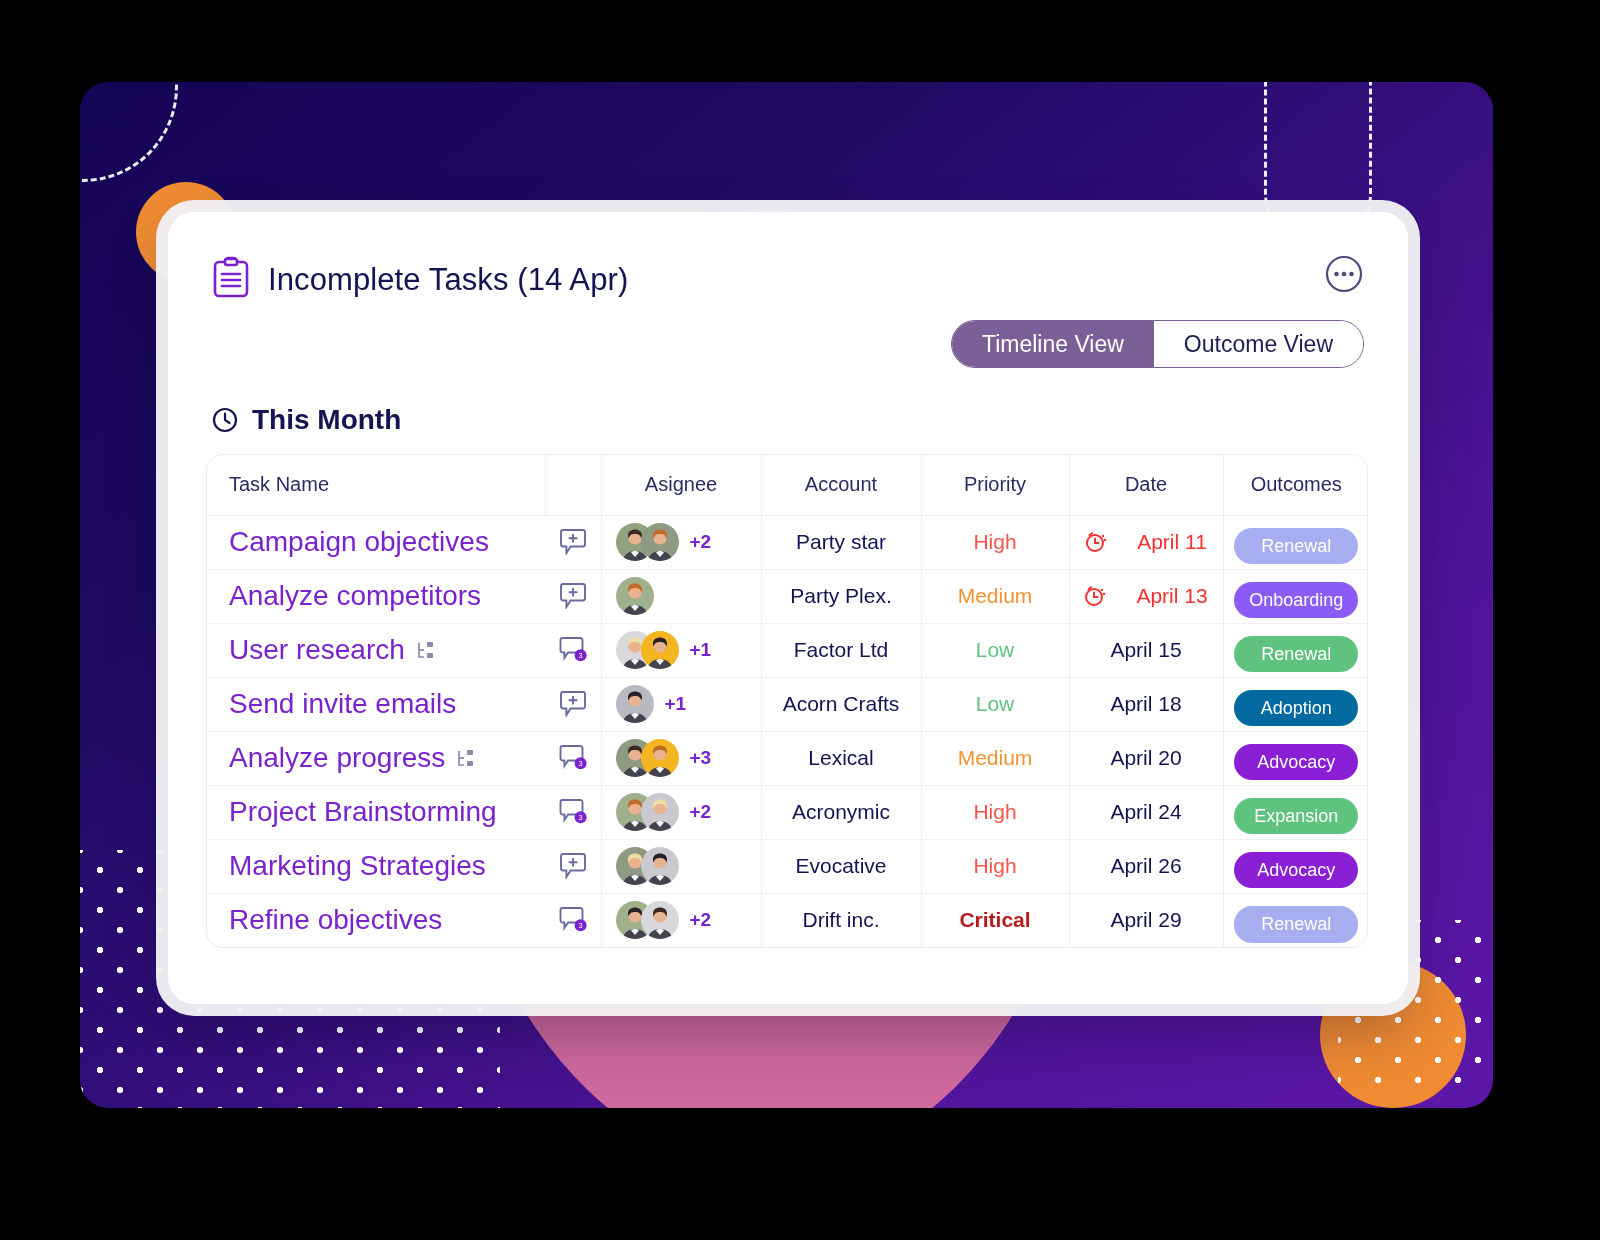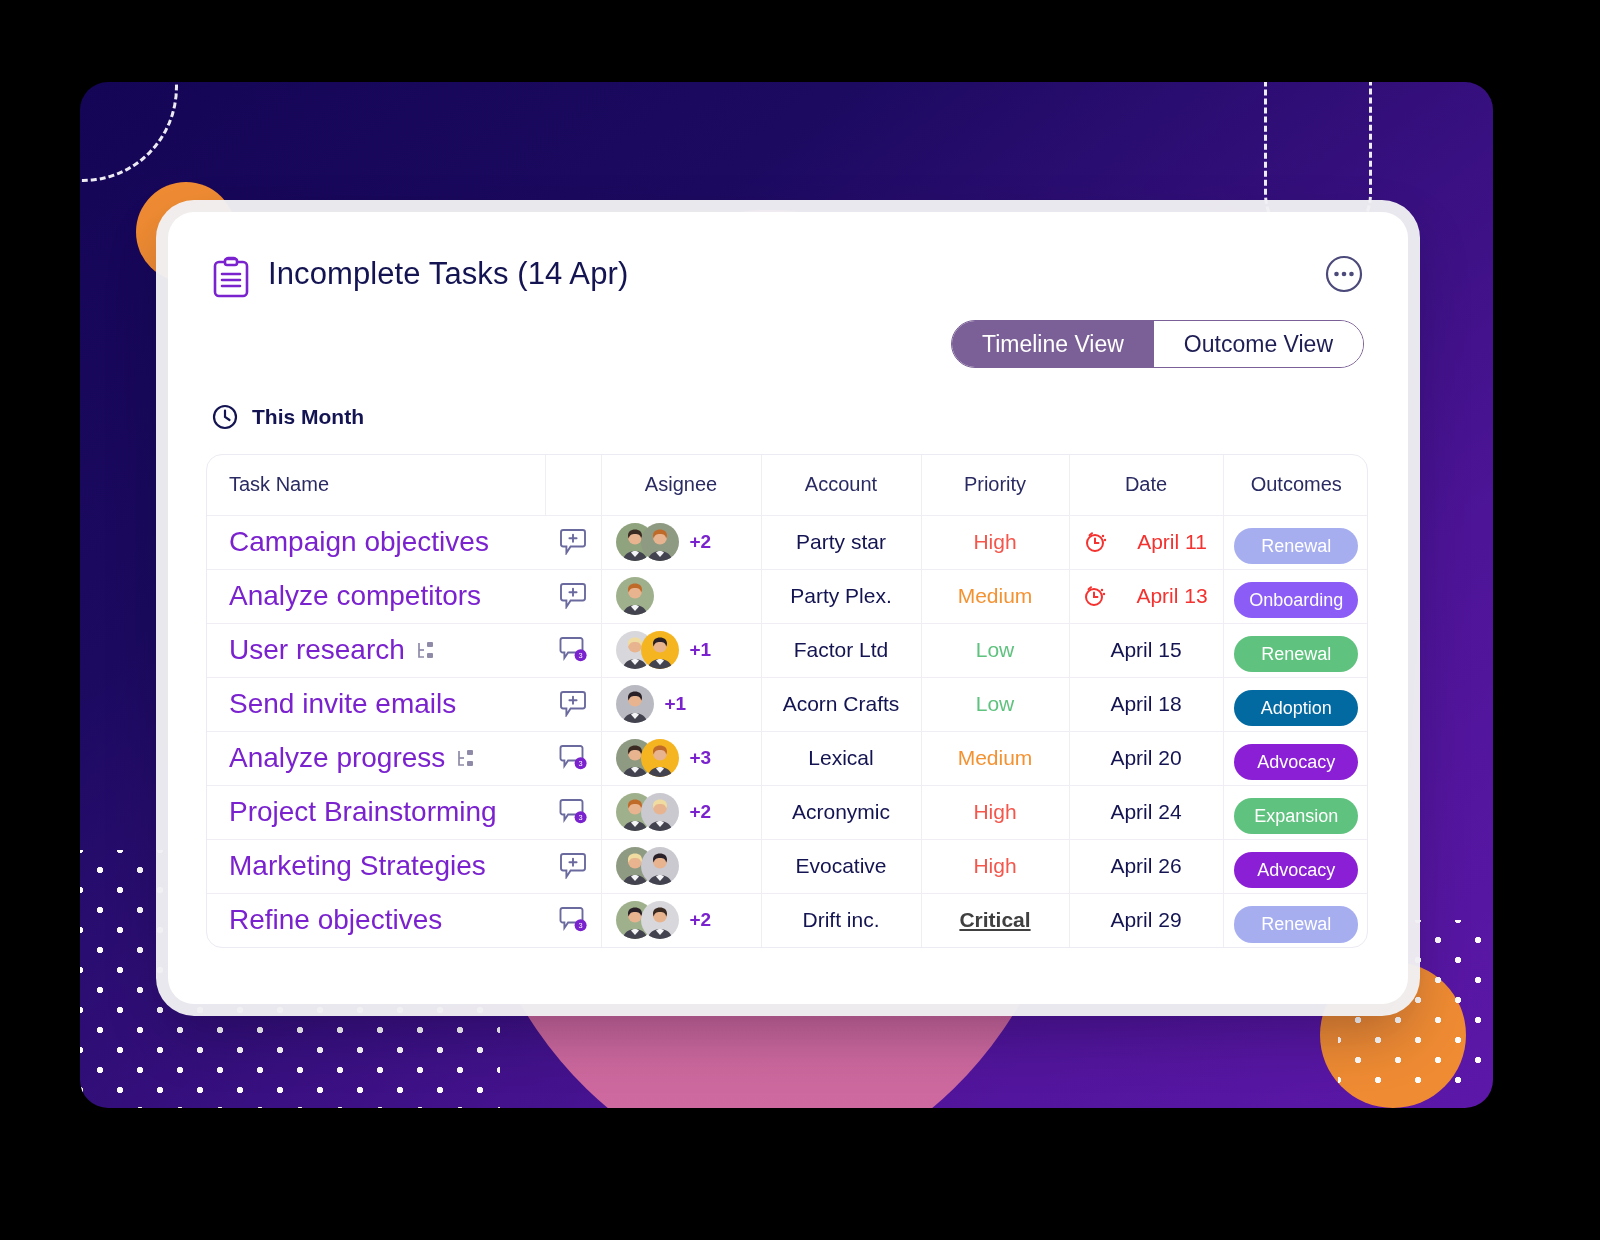--- a/index.html
+++ b/index.html
@@ -97,21 +97,21 @@
     position: absolute;
     left: 168px; top: 212px;
     width: 1240px; height: 792px;
     background: #ffffff;
     border-radius: 26px;
     box-shadow: 0 0 0 12px rgba(241,241,244,.96), 0 26px 60px rgba(6,0,30,.30);
   }
   .card-inner { position: relative; width: 100%; height: 100%; padding: 44px 44px 0 44px; }
 
   
-  .card-head { display: flex; align-items: flex-start; }
+  .card-head { display: flex; align-items: flex-end; }
   .clipboard-icon { width: 38px; height: 42px; flex: none; margin-right: 18px; }
   .card-title {
     font-size: 31px;
     color: #141452;
     letter-spacing: .1px;
     white-space: nowrap;
   }
   .more-btn {
     position: absolute;
     right: 44px; top: 42px;
@@ -140,21 +140,21 @@
   .toggle-btn.active { background: #7b6097; color: #ffffff; }
   .toggle-btn.inactive { background: #ffffff; color: #1e1e55; }
 
   
   .section-row {
     position: absolute;
     left: 44px; top: 192px;
     display: flex; align-items: center;
   }
   .clock-icon { width: 26px; height: 26px; margin-right: 14px; flex: none; }
-  .section-title { font-size: 21px; font-weight: bold; color: #141452; }
+  .section-title { font-size: 28px; font-weight: bold; color: #141452; }
 
   
   .tbl-wrap {
     position: absolute;
     left: 38px; top: 242px;
     width: 1162px;
     border: 1.4px solid #eceaf2;
     border-radius: 16px;
     overflow: hidden;
   }
@@ -634,21 +634,21 @@
                           <circle cx="19" cy="14.5" r="7" fill="#e7b48f"></circle>
                           <path d="M19 6.5c4.2 0 7 2.2 7 6 0 1.2-.4 2.4-.9 3-.3-3.4-2.6-4.6-6.1-4.6s-5.8 1.2-6.1 4.6c-.5-.6-.9-1.8-.9-3 0-3.8 2.8-6 7-6Z" fill="#3a2a22"></path>
                           <path d="M6.5 38c1.2-6.6 6.4-10 12.5-10s11.3 3.4 12.5 10H6.5Z" fill="#43424f"></path>
                           <path d="M19 28c1.8 0 3.2.6 4 1.6L19 34l-4-4.4c.8-1 2.2-1.6 4-1.6Z" fill="#f4f4f6"></path>
                         </svg></span>
                     </span>
                     <span class="av-plus">+2</span>
                   </span>
                 </td>
                 <td class="td-acct">Drift inc.</td>
-                <td class="td-prio"><span style="color:#404040;font-weight:bold;text-decoration:underline;">Critical</span></td>
+                <td class="td-prio"><span style="color:#b91c1c;font-weight:bold;">Critical</span></td>
                 <td class="td-date">
                   <span class="date-cell">
                     <span>April 29</span>
                   </span>
                 </td>
                 <td class="td-out"><span class="badge" style="background:#a7aef0">Renewal</span></td>
               </tr>
             </tbody>
         </table>
       </div>

